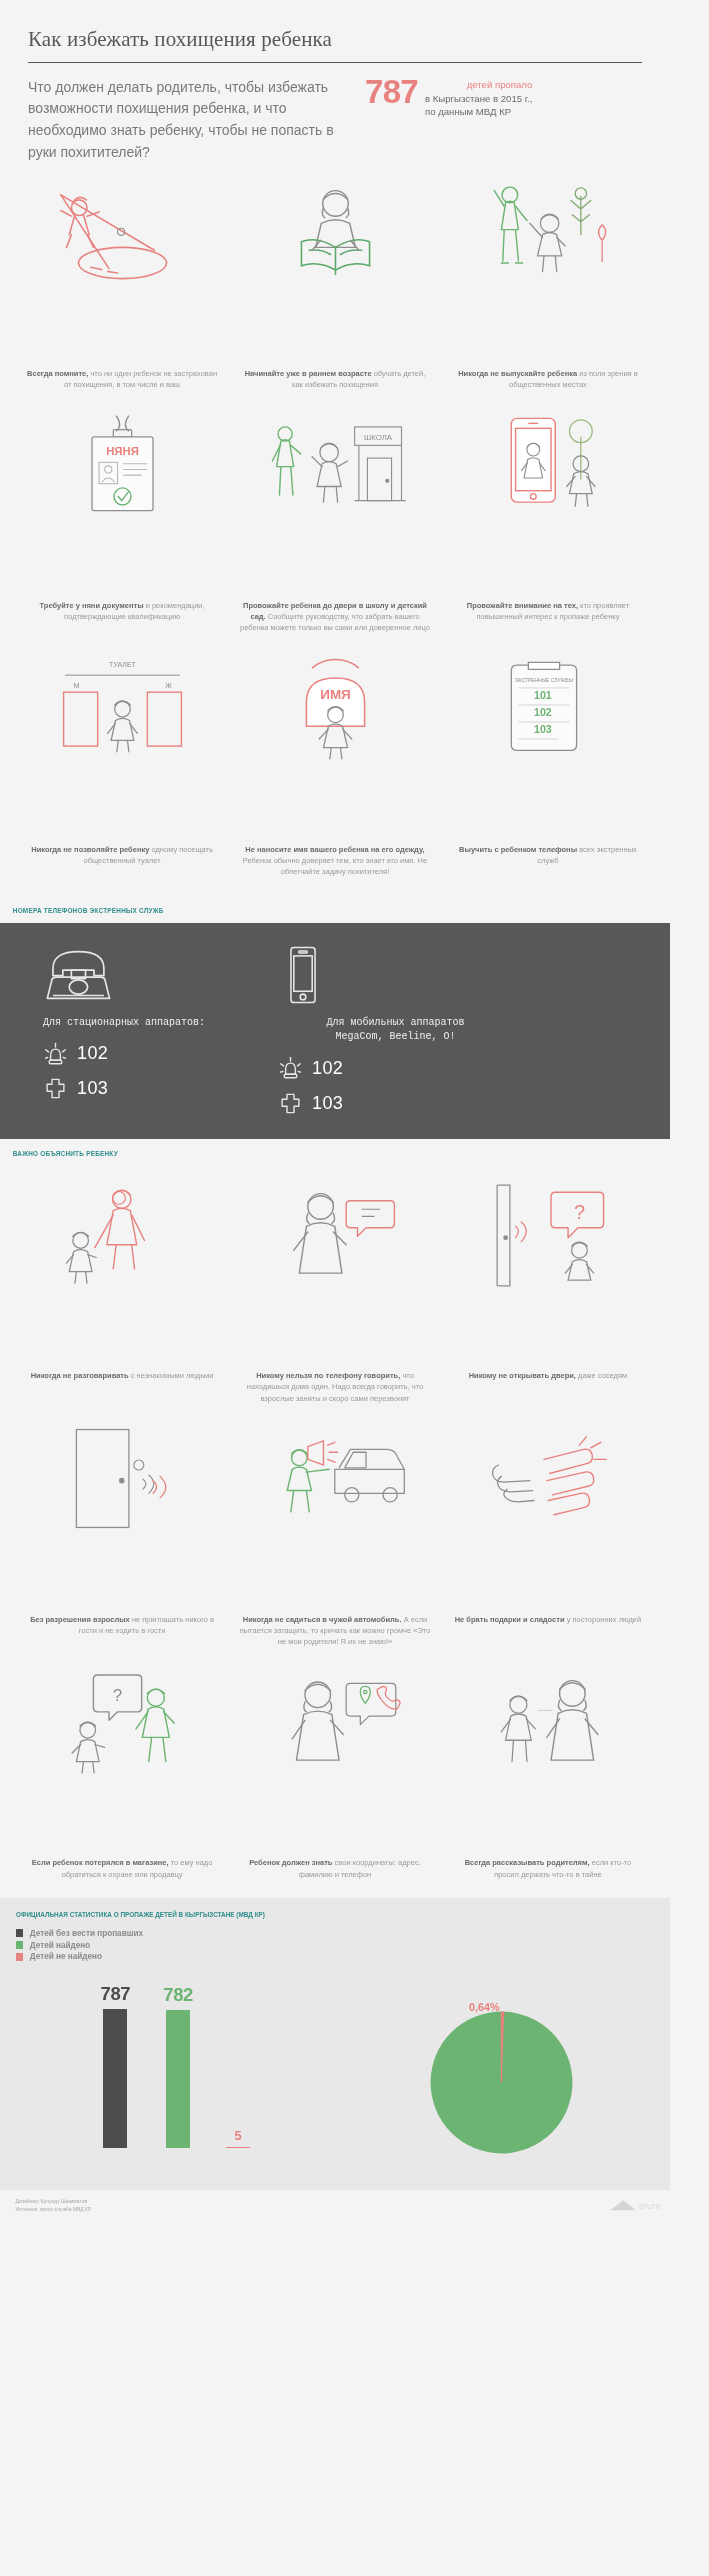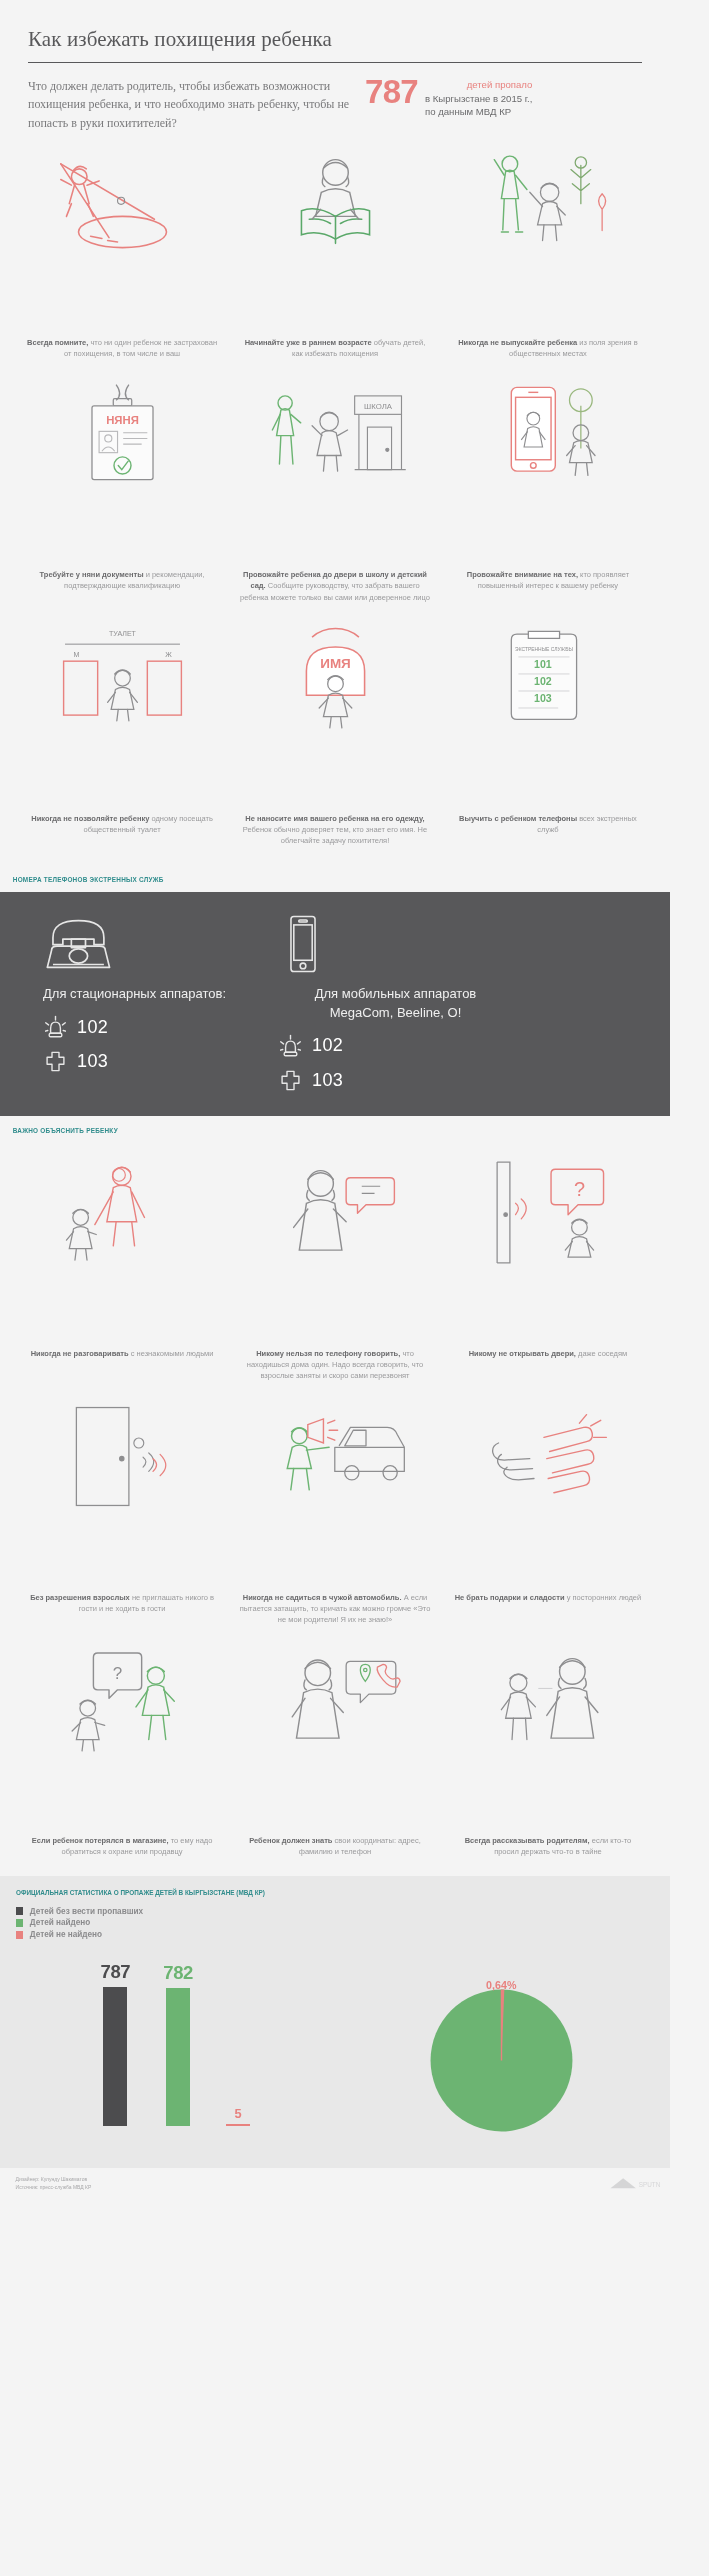--- a/index.html
+++ b/index.html
@@ -20,24 +20,23 @@
     font-weight: 400;
     color: #58585a;
     letter-spacing: 0.1px;
     padding-bottom: 10px;
   }
   .title-rule { height:0.7px; background:#58585a; width:100%; }
 
   .intro-row { display:flex; padding-top:14px; }
   .intro-text {
     width: 323px;
-    font-size: 12px;
+    font-size: 14px;
     line-height: 1.55;
     color:#7a7a7c;
-    font-family:Liberation Serif, serif;
   }
   .stat-block { display:flex; align-items:flex-start; margin-left:14px; }
   .stat-num {
     font-family:"Liberation Sans", sans-serif;
     font-weight:700;
     font-size:33px;
     line-height:.92;
     color:#e8827f;
     letter-spacing:-0.7px;
   }
@@ -88,21 +87,21 @@
     background:#58585a;
     color:#fff;
     padding: 21px 43px 24px 43px;
     display:flex;
   }
   .dark-col { flex:1; }
   .dark-col.c1 { flex: 0 0 235px; }
   .dark-col.c2 { flex: 0 0 235px; text-align: center; }
   .dark-col.c3 { flex: 1; }
   .dark-icon { height:60px; display:flex; align-items:flex-end; }
-  .dark-label { font-size:13px; line-height:1.45; margin-top:11.4px; color:#efefef; }
+  .dark-label { font-size:10px; line-height:1.45; margin-top:11.4px; color:#efefef;font-family:Liberation Mono, monospace; }
   .num-row { display:flex; align-items:center; margin-top:11.4px; }
   .num-row .glyph { width:24px; display:flex; justify-content:center; }
   .num-row .num { font-size:18px; margin-left:10px; color:#fff; letter-spacing:0.4px; }
   .big112 { font-size:55px; line-height:1; margin-top:20px; letter-spacing:-0.7px; }
 
   
   .stats-wrap { background:#e8e8e8; padding: 0 15.6px 24px 15.6px; }
   .stats-head {
     color:#2f8c8c; font-size:7.8px; font-weight:700;
     padding: 11.4px 0 10px 0; text-transform:uppercase;
@@ -113,21 +112,21 @@
   .swatch { width:7.8px; height:7.8px; margin-right:6.4px; }
   .legend-label { font-size:8.2px; color:#8b8b8d; }
 
   .chart-area { position:relative; height: 178px; margin-top: 5.7px; }
   .bars { position:absolute; left:85px; bottom:18.5px; display:flex; align-items:flex-end; gap:33px; }
   .bar-col { display:flex; flex-direction:column; align-items:center; }
   .bar-val { font-size:18.5px; font-weight:700; margin-bottom:3.6px; letter-spacing:-0.4px; }
   .bar { width:24px; }
   .pie-wrap { position:absolute; right:78px; bottom:7px; }
   .pie-label {
-    position:absolute; right: 138px; top: 12.8px;
+    position:absolute; right: 155px; top: 12.8px;
     color:#e8827f; font-size:10.7px; font-weight:700;margin-left:16px;
   }
 
   
   .footer { padding: 7px 15.6px 11.4px 15.6px; font-size:5px; color:#a8a8aa; line-height:1.6; }
   .watermark {
     position:absolute; right:10px; bottom:10px;
     width:51px; height:18.5px; opacity:.5;
   }
 </style>
@@ -327,21 +326,21 @@
               <circle cx="152" cy="74" r="11"></circle>
               <path d="M142 88 q10 -6 20 0 l6 28 h-32 z"></path>
               <path d="M144 92 L132 106 M160 92 L172 106"></path>
               <path d="M146 116 l-2 18 M160 116 l2 18"></path>
             </g>
           </svg>
         </div>
         <div class="dotdiv"></div>
         <div class="tip-cap">
           <b>Провожайте внимание на тех,</b>
-          <span>кто проявляет повышенный интерес к вашему ребенку</span>
+          <span>кто проявляет повышенный интерес к пропаже ребенку</span>
         </div>
       </div>
     </div>
 
     <div class="tip-row">
 
       <div class="tip">
         <div class="tip-art">
           <svg width="149" height="107" viewBox="0 0 210 150">
             <text x="105" y="16" text-anchor="middle" font-family="Liberation Sans, sans-serif" font-size="10" fill="#8e8e90">ТУАЛЕТ</text>

